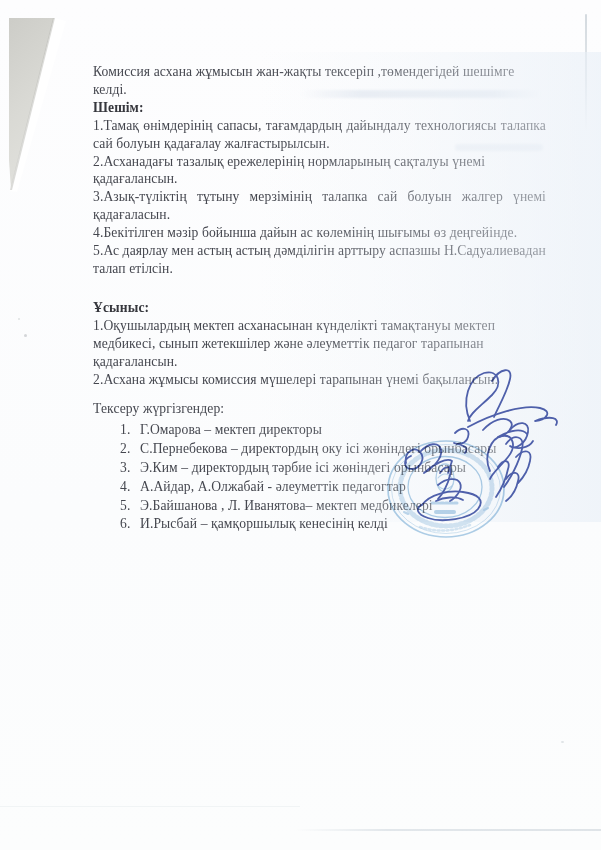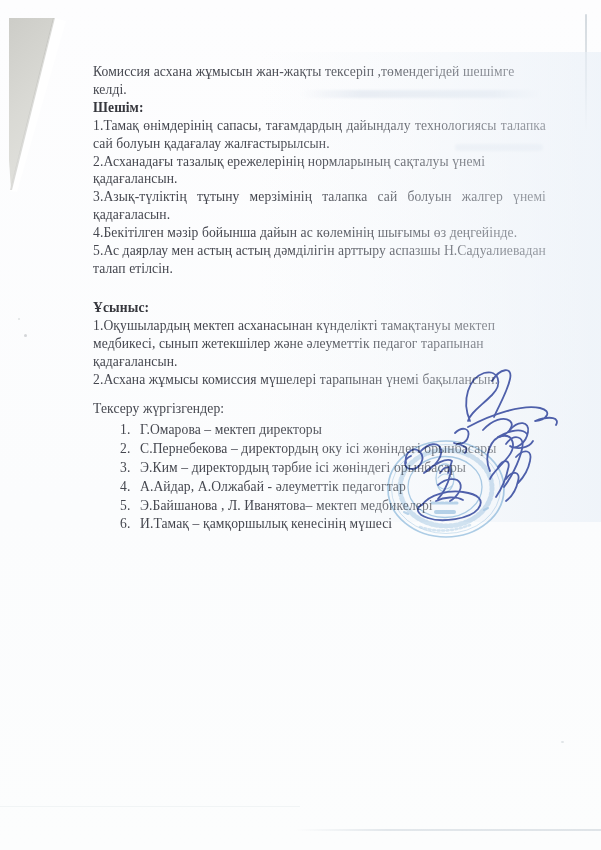--- a/index.html
+++ b/index.html
@@ -157,21 +157,21 @@
       <div class="insp-row">
         <span class="insp-num">4.</span>
         <span class="insp-text">А.Айдар, А.Олжабай - әлеуметтік педагогтар</span>
       </div>
       <div class="insp-row">
         <span class="insp-num">5.</span>
         <span class="insp-text">Э.Байшанова , Л. Иванятова– мектеп медбикелері</span>
       </div>
       <div class="insp-row">
         <span class="insp-num">6.</span>
-        <span class="insp-text">И.Тамақ – қамқоршылық кенесінің мүшесі</span>
+        <span class="insp-text">И.Рысбай – қамқоршылық кенесінің келді</span>
       </div>
     </div>
   </div>
 
   <div class="fade-overlay"></div>
 
   <svg class="ink" width="601" height="850" viewBox="0 0 601 850">
 
     <g stroke="#7fb2d9" fill="none" opacity="0.62" stroke-linecap="round">
       <ellipse cx="446" cy="489" rx="58" ry="48" stroke-width="1.7"></ellipse>

